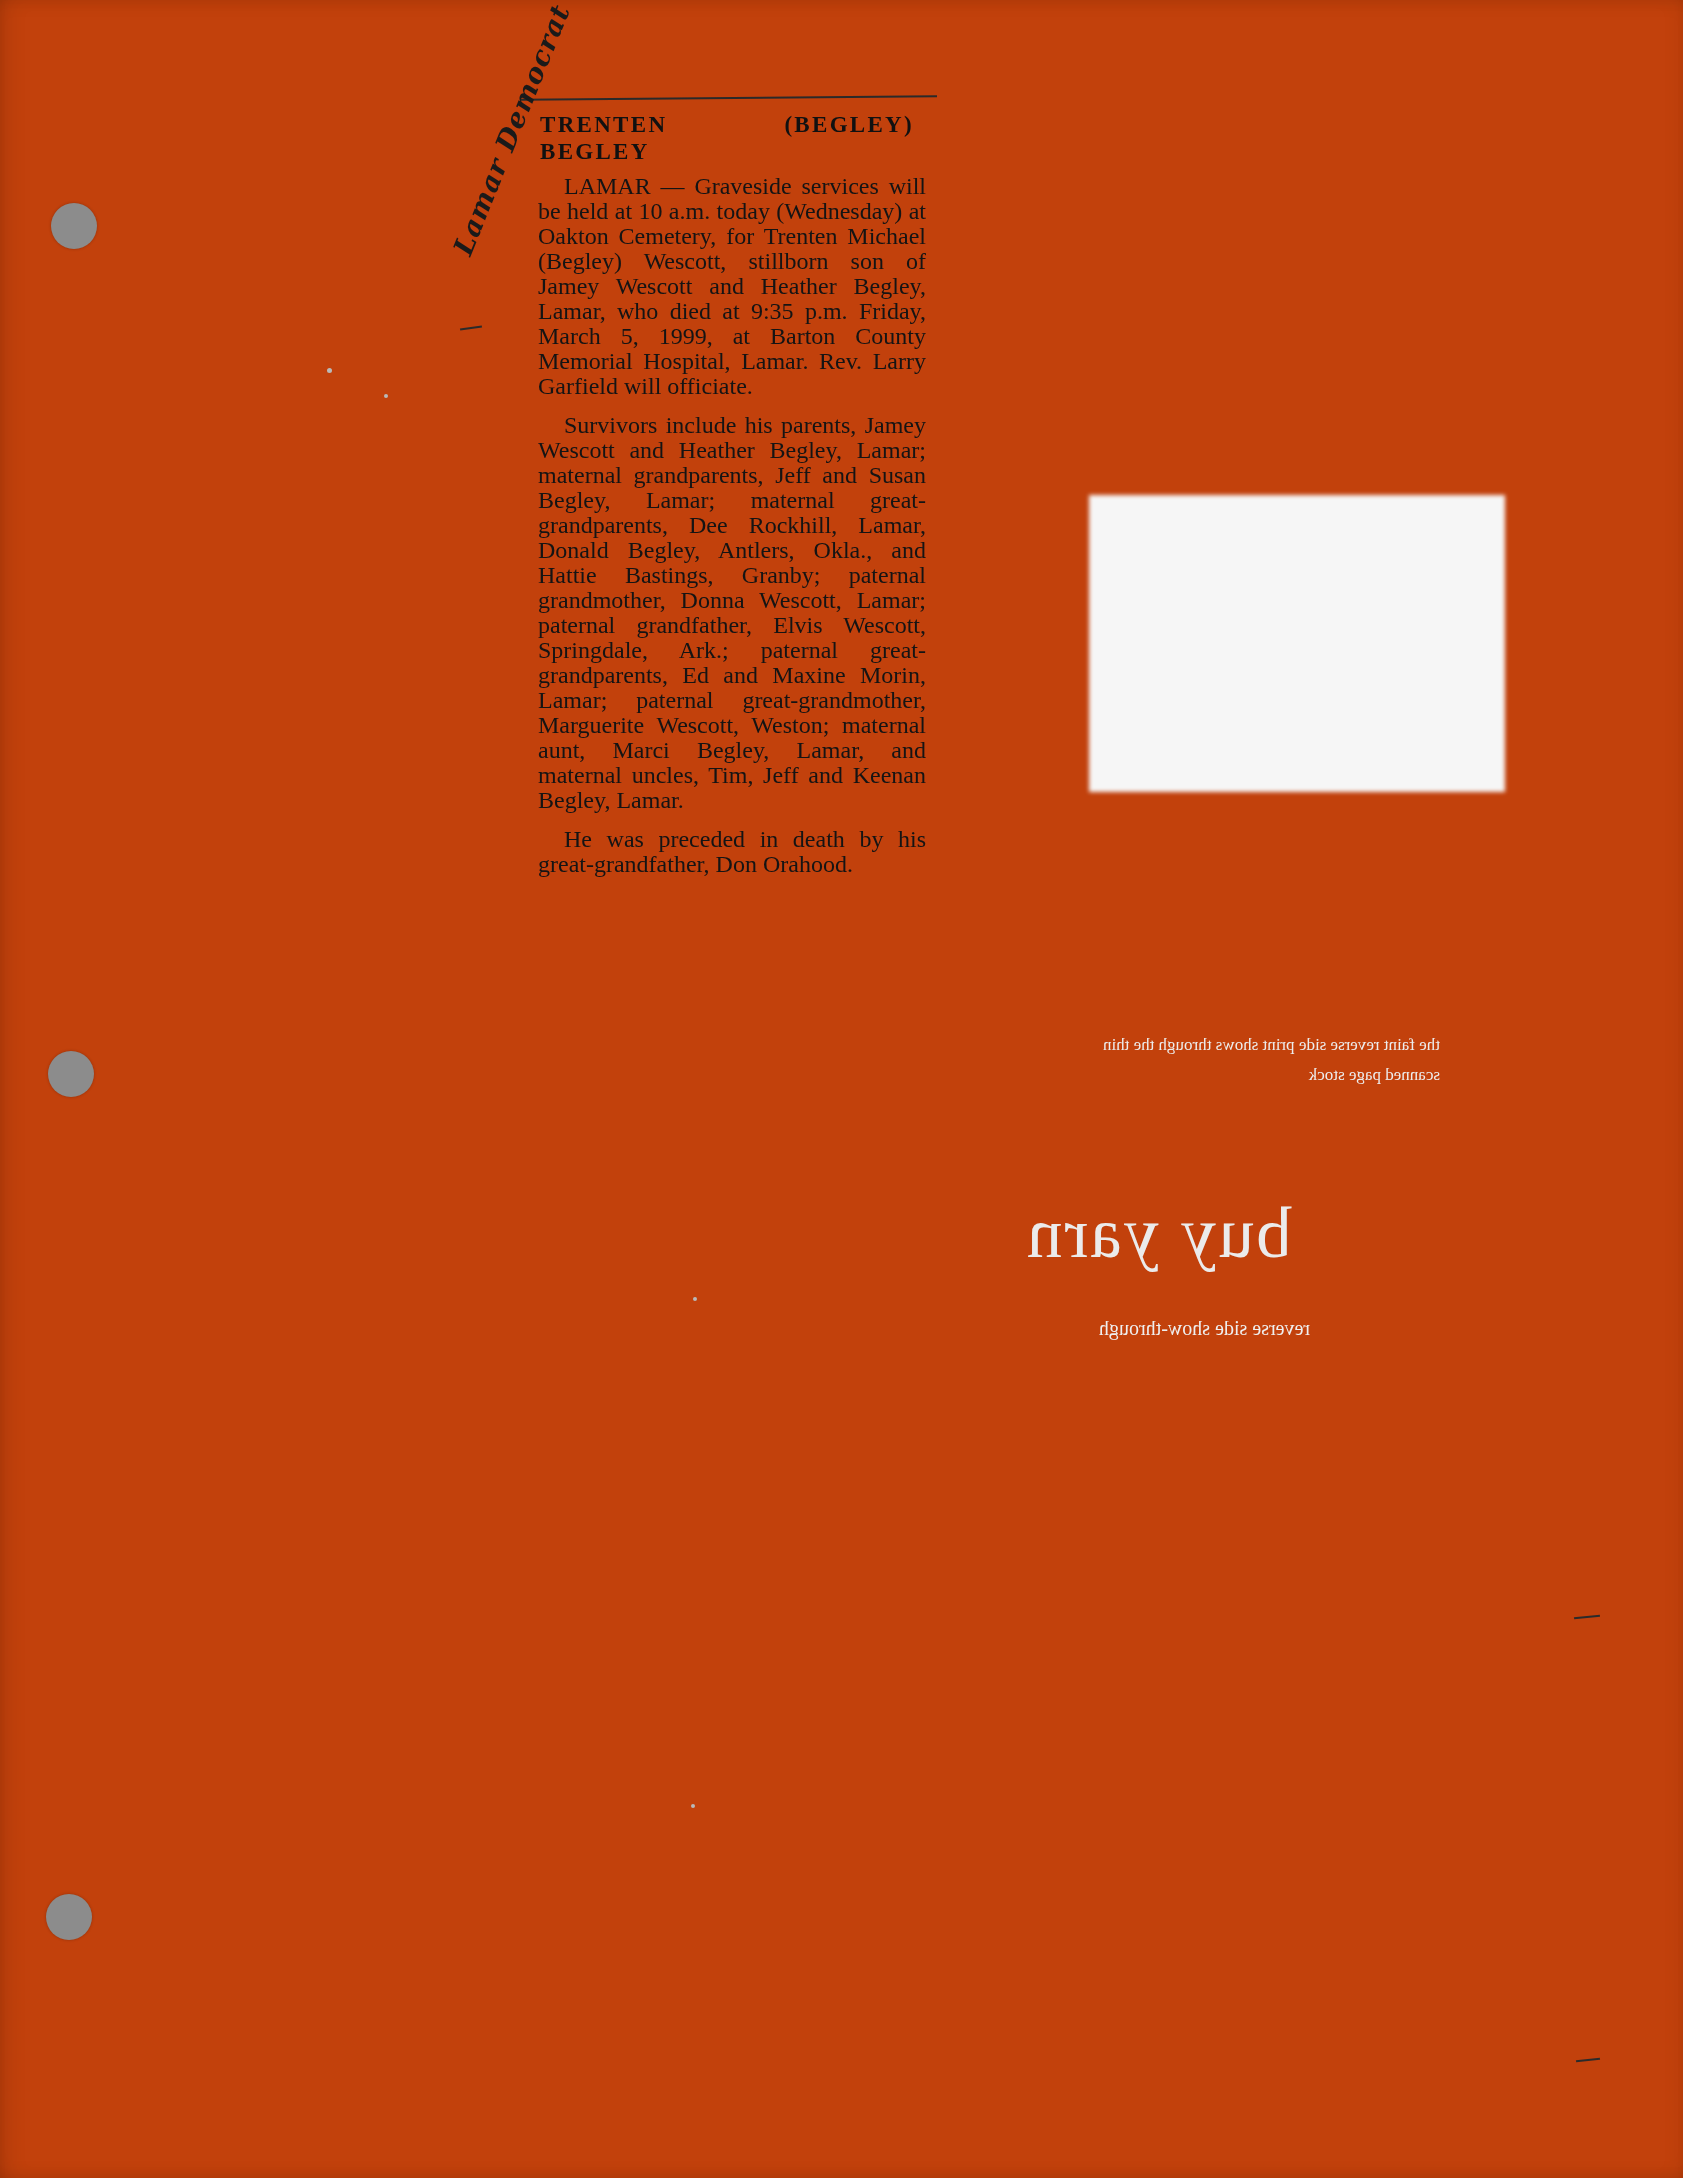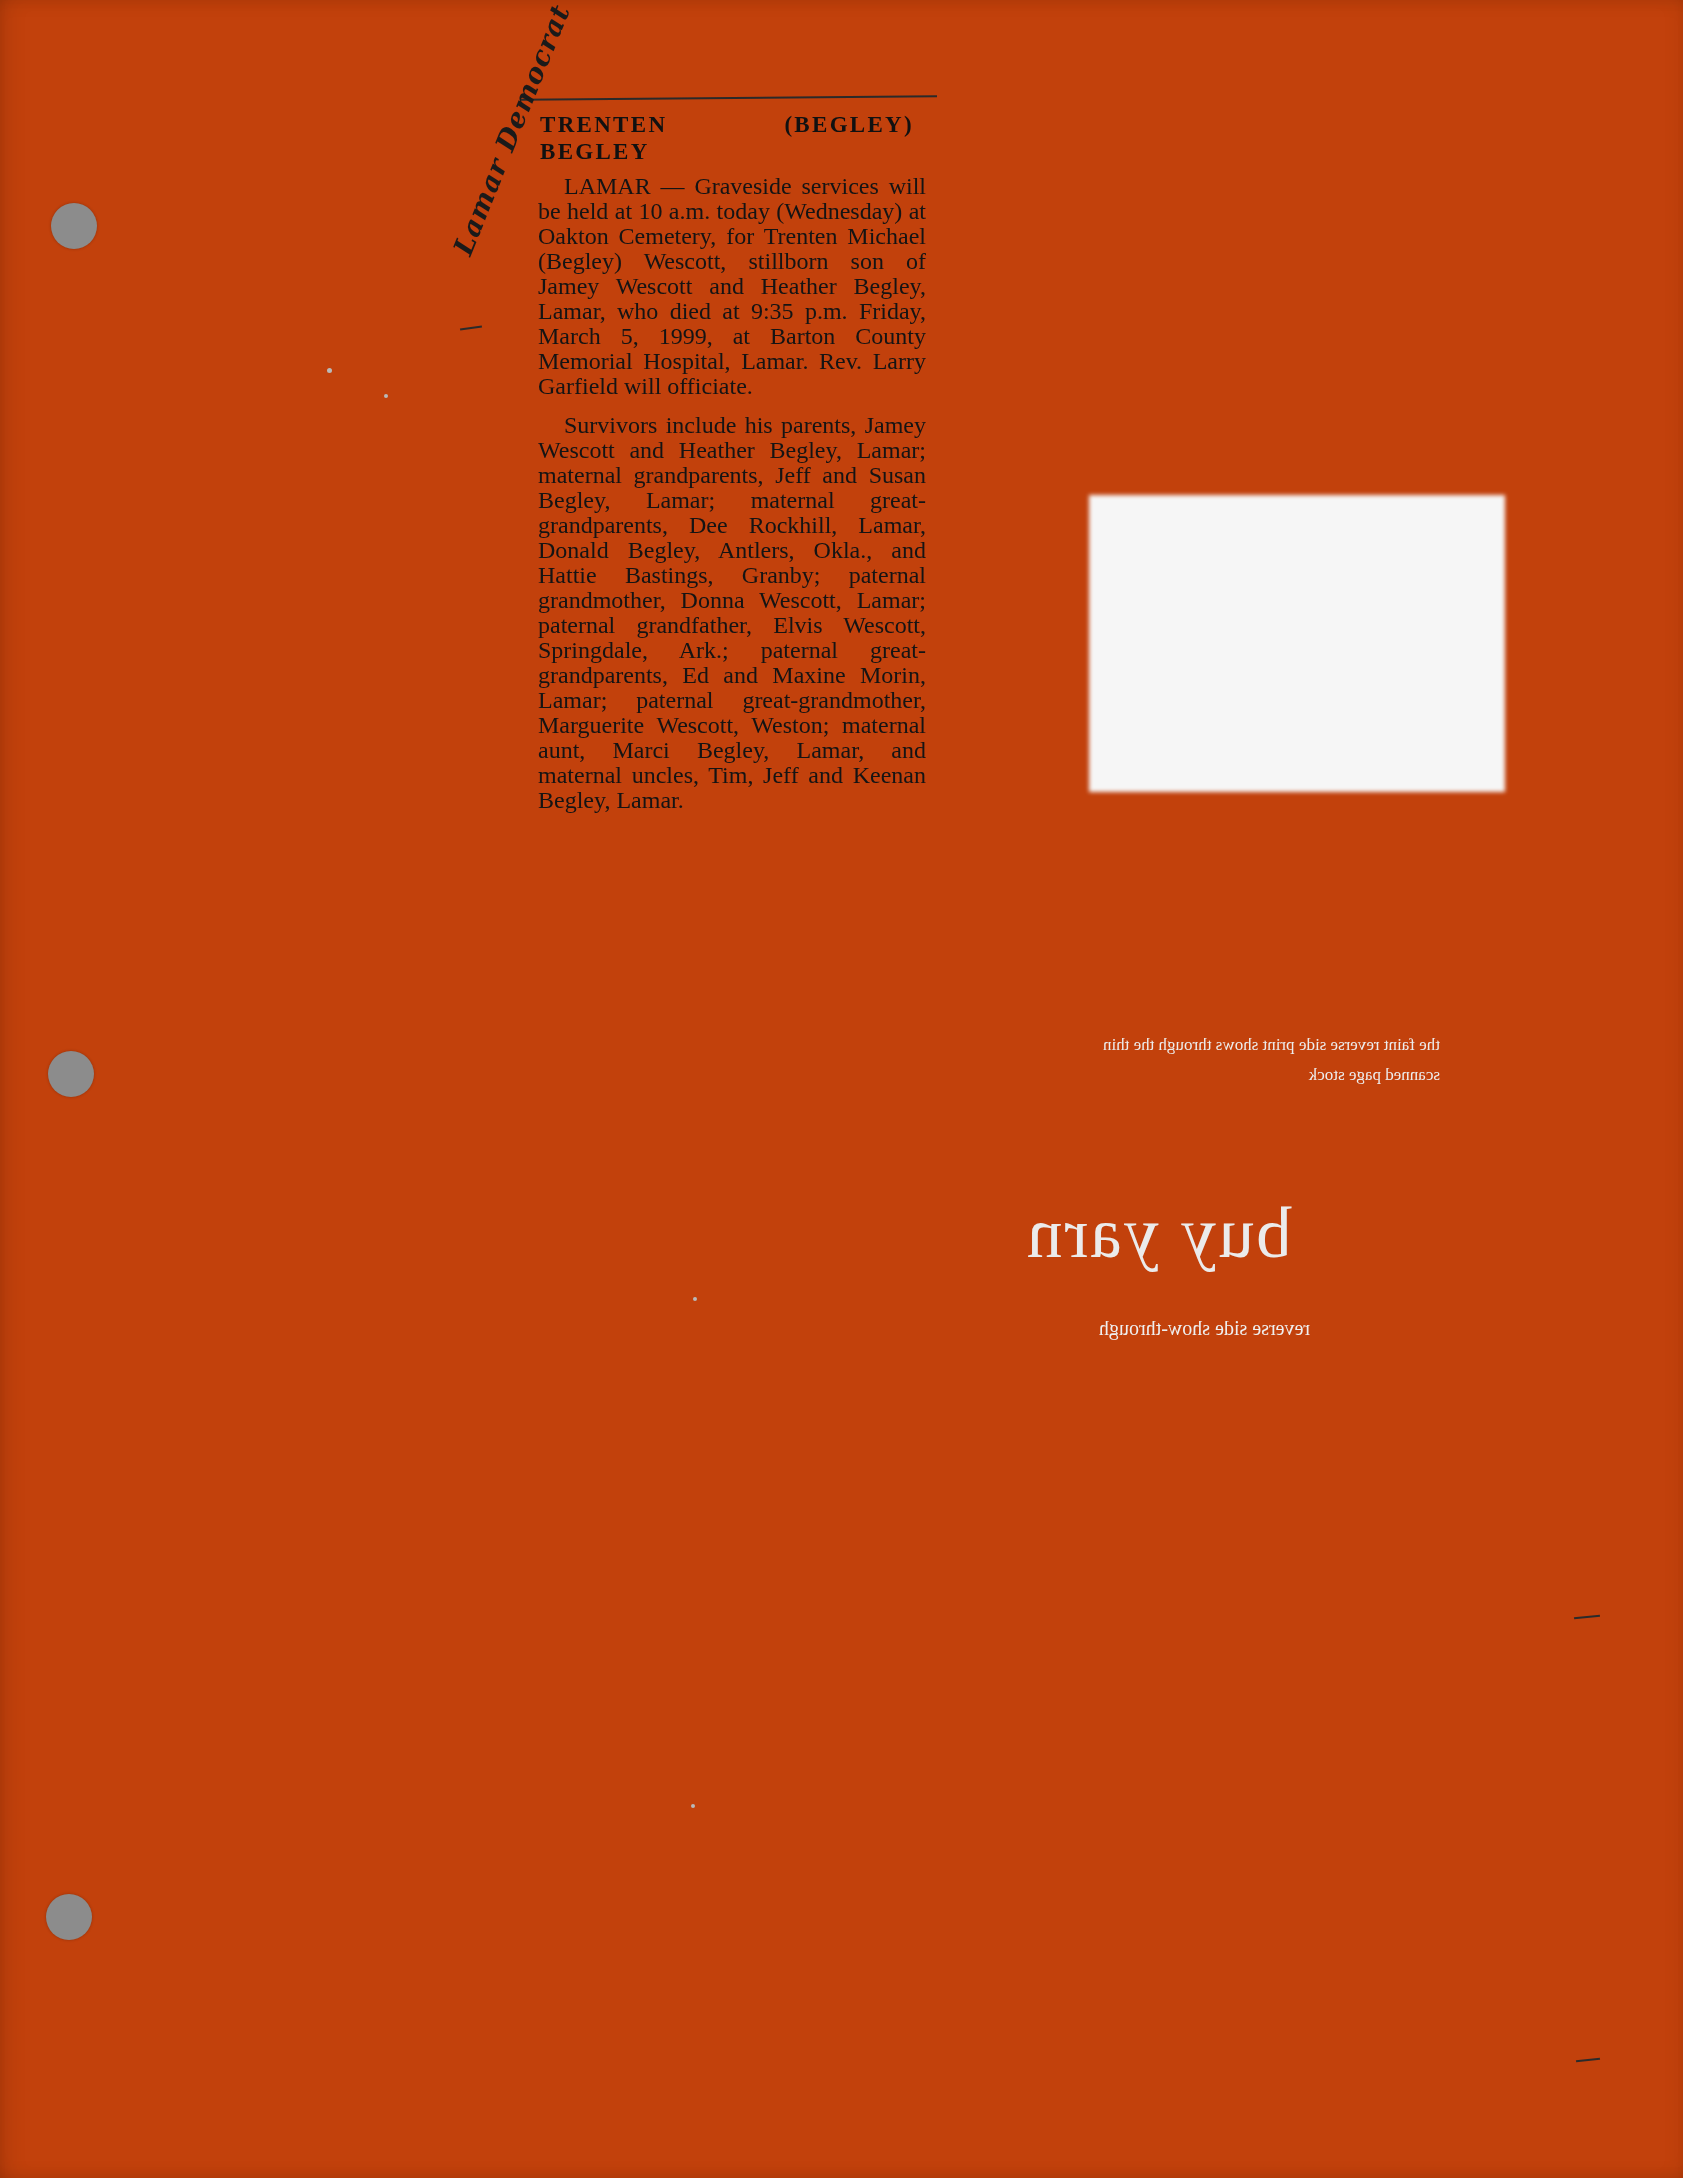--- a/index.html
+++ b/index.html
@@ -193,20 +193,21 @@
       <span class="hl-row">
         <span>TRENTEN</span>
         <span>(BEGLEY)</span>
       </span>
       <span class="hl-second">BEGLEY</span>
     </div>
 
     <div class="body-col">
       <p>LAMAR — Graveside services will be held at 10 a.m. today (Wednesday) at Oakton Cemetery, for Trenten Michael (Begley) Wescott, stillborn son of Jamey Wescott and Heather Begley, Lamar, who died at 9:35 p.m. Friday, March 5, 1999, at Barton County Memorial Hospital, Lamar. Rev. Larry Garfield will officiate.</p>
       <p>Survivors include his parents, Jamey Wescott and Heather Begley, Lamar; maternal grandparents, Jeff and Susan Begley, Lamar; maternal great-grandparents, Dee Rockhill, Lamar, Donald Begley, Antlers, Okla., and Hattie Bastings, Granby; paternal grandmother, Donna Wescott, Lamar; paternal grandfather, Elvis Wescott, Springdale, Ark.; paternal great-grandparents, Ed and Maxine Morin, Lamar; paternal great-grandmother, Marguerite Wescott, Weston; maternal aunt, Marci Begley, Lamar, and maternal uncles, Tim, Jeff and Keenan Begley, Lamar.</p>
+      <p>He was preceded in death by his great-grandfather, Don Orahood.</p>
     </div>
 
   </div>
 
   <div id="handwriting">
     <span class="hw-part">Lamar Democrat</span>
     
   </div>
 
 </div>

